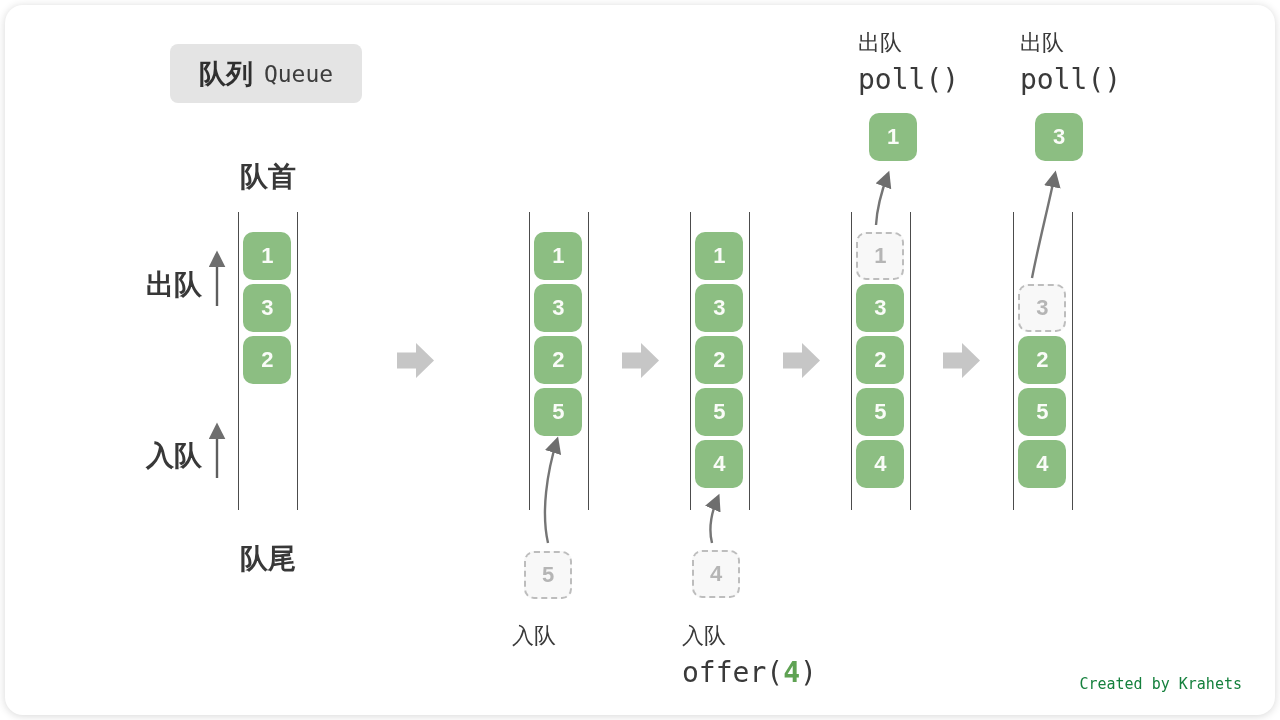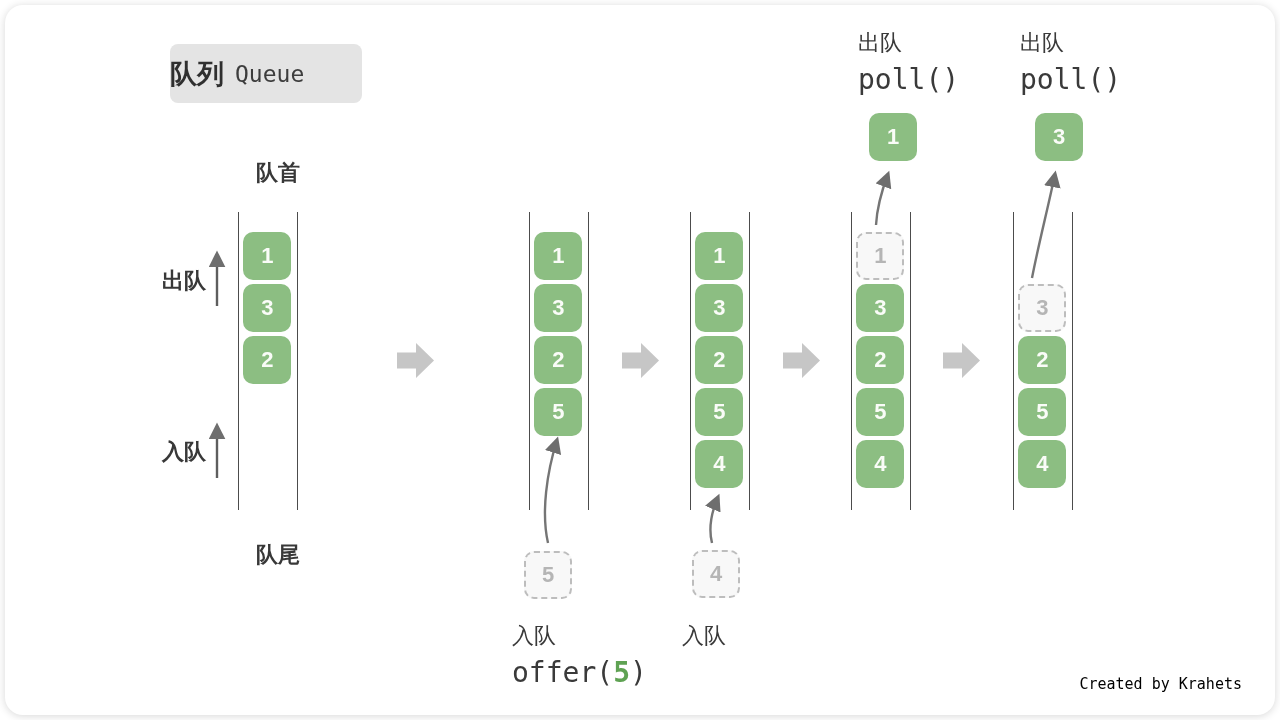--- a/index.html
+++ b/index.html
@@ -16,29 +16,29 @@
     border-radius: 18px;
     box-shadow: 0 1px 9px rgba(0,0,0,0.16);
     z-index: 0;
   }
   .abs { position: absolute; z-index: 2; }
 
   
   .title-box {
     left: 170px; top: 44px; width: 192px; height: 59px;
     background: #e4e4e4; border-radius: 8px;
-    display: flex; align-items: center; gap: 11px;
+    display: flex; align-items: center; justify-content: center; gap: 11px;
   }
   .title-zh { font-size: 27px; font-weight: 700; color: #2f2f2f; }
   .title-en { font-family: "DejaVu Sans Mono", monospace; font-size: 23px; color: #3d3d3d; }
 
   
   .cjk-label {
-    font-size: 22px; font-weight: 700; color: #383838;
-    width: 60px; text-align: right; white-space: nowrap;
+    font-size: 28px; font-weight: 700; color: #383838;
+    width: 60px; text-align: left; white-space: nowrap;
   }
 
   
   .qcol {
     top: 212px; width: 60px; height: 298px;
     box-sizing: border-box;
     border-left: 1.6px solid #4c4c4c;
     border-right: 1.6px solid #4c4c4c;
   }
   .qbox {
@@ -73,21 +73,21 @@
   .op-code {
     display: block;
     font-family: "DejaVu Sans Mono", monospace;
     font-size: 28px; color: #3a3a3a;
   }
   .op-code .arg { color: #5fa253; font-weight: 700; }
 
   .watermark {
     right: 38px; top: 675px;
     font-family: "DejaVu Sans Mono", monospace;
-    font-size: 15px; color: #000000;
+    font-size: 15px; color: #15803d;
   }
 
   svg.overlay {
     position: absolute; left: 0; top: 0; z-index: 1;
     pointer-events: none;
   }
   .big-arrow { top: 342px; }
 </style>
 </head>
 <body>
@@ -166,24 +166,24 @@
 <div class="abs qcol" style="left:1013px">
   <div class="qbox dashed" style="top:72px">3</div>
   <div class="qbox" style="top:124px">2</div>
   <div class="qbox" style="top:176px">5</div>
   <div class="qbox" style="top:228px">4</div>
 </div>
 <div class="abs float-box" style="left:1035px; top:113px;">3</div>
 
 <div class="abs op-block" style="left:512px; top:617px;">
   <span class="op-zh">入队</span>
-  <span class="op-code"><span>offer(</span><span class="arg">5</span><span>)</span></span>
 </div>
 <div class="abs op-block" style="left:682px; top:617px;">
   <span class="op-zh">入队</span>
+  <span class="op-code"><span>offer(</span><span class="arg">4</span><span>)</span></span>
 </div>
 
 <div class="abs op-block" style="left:858px; top:24px;">
   <span class="op-zh">出队</span>
   <span class="op-code">poll()</span>
 </div>
 <div class="abs op-block" style="left:1020px; top:24px;">
   <span class="op-zh">出队</span>
   <span class="op-code">poll()</span>
 </div>

